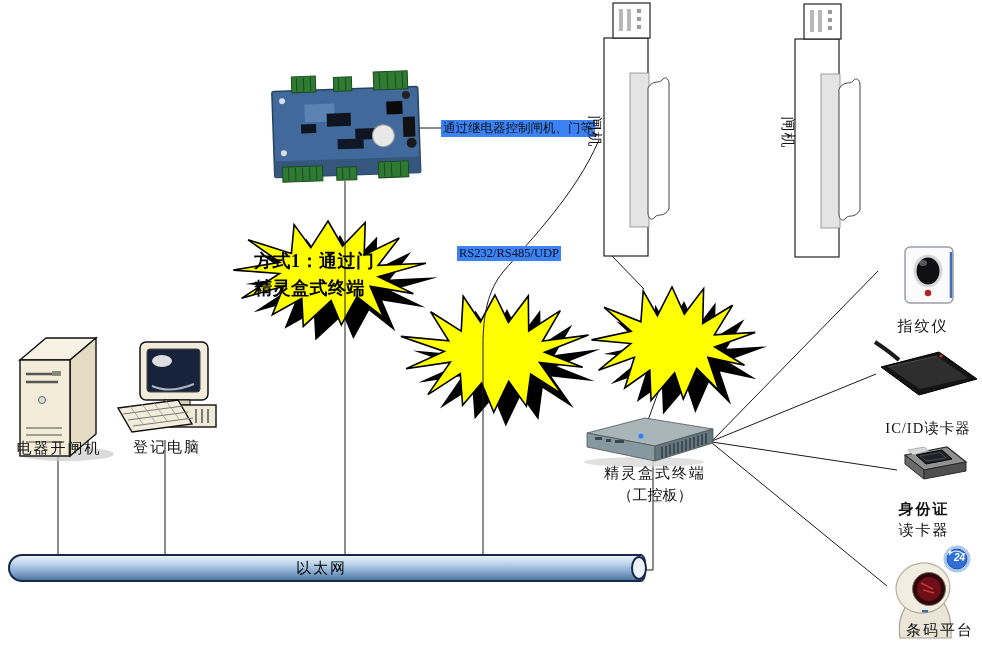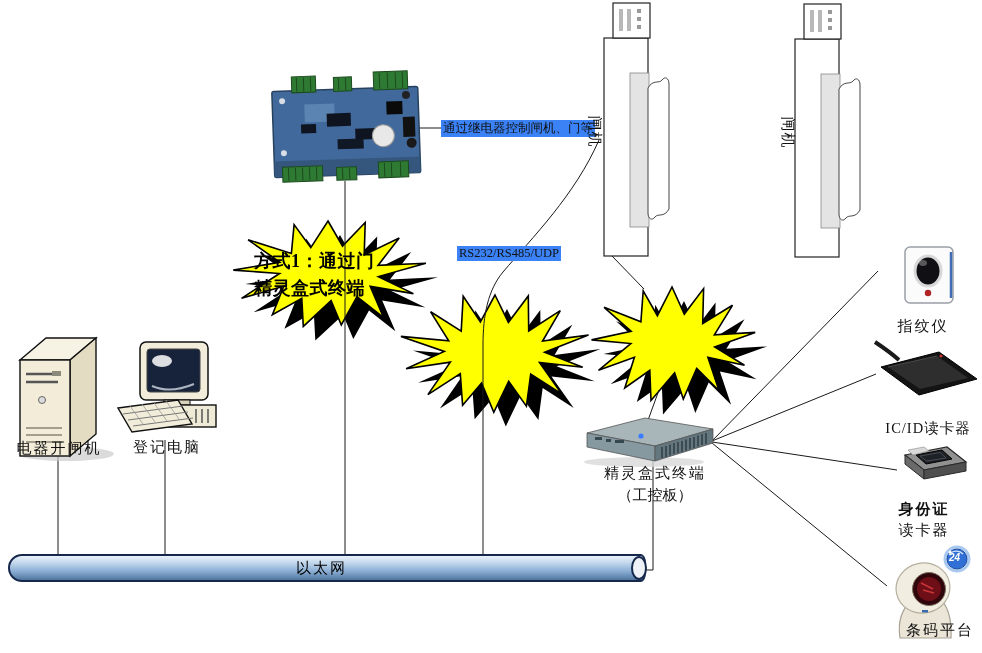--- a/index.html
+++ b/index.html
@@ -12,21 +12,21 @@
   .dev-label{font-size:15px;letter-spacing:2px;}
   .method-text{position:absolute;font-weight:bold;font-size:18px;line-height:27px;
                letter-spacing:0.5px;color:#000;white-space:nowrap;}
   .vlabel{position:absolute;font-size:15px;letter-spacing:1px;transform:rotate(90deg);
           transform-origin:center center;width:36px;text-align:center;}
   .pipe{position:absolute;left:8px;top:554px;width:638px;height:28px;box-sizing:border-box;
         border:2px solid #16294d;border-radius:14px 5px 5px 14px / 14px 9px 9px 14px;
         background:linear-gradient(#eaf2fa 0%,#c3d8ec 28%,#8db0d6 62%,#50769f 100%);}
   .pipe-cap{position:absolute;left:631px;top:556px;width:16px;height:24px;box-sizing:border-box;
         border:2px solid #16294d;border-radius:50%;background:#eef2f6;}
-  .badge-num{position:absolute;left:949px;top:552px;width:16px;text-align:left;
+  .badge-num{position:absolute;left:949px;top:552px;width:16px;text-align:right;
         font-size:10px;font-weight:bold;font-style:italic;color:#fff;
         font-family:"Liberation Sans",sans-serif;}
 </style>
 </head>
 <body>
 
 <div id="canvas">
 
 <svg id="gfx" width="982" height="653" viewBox="0 0 982 653">
 

